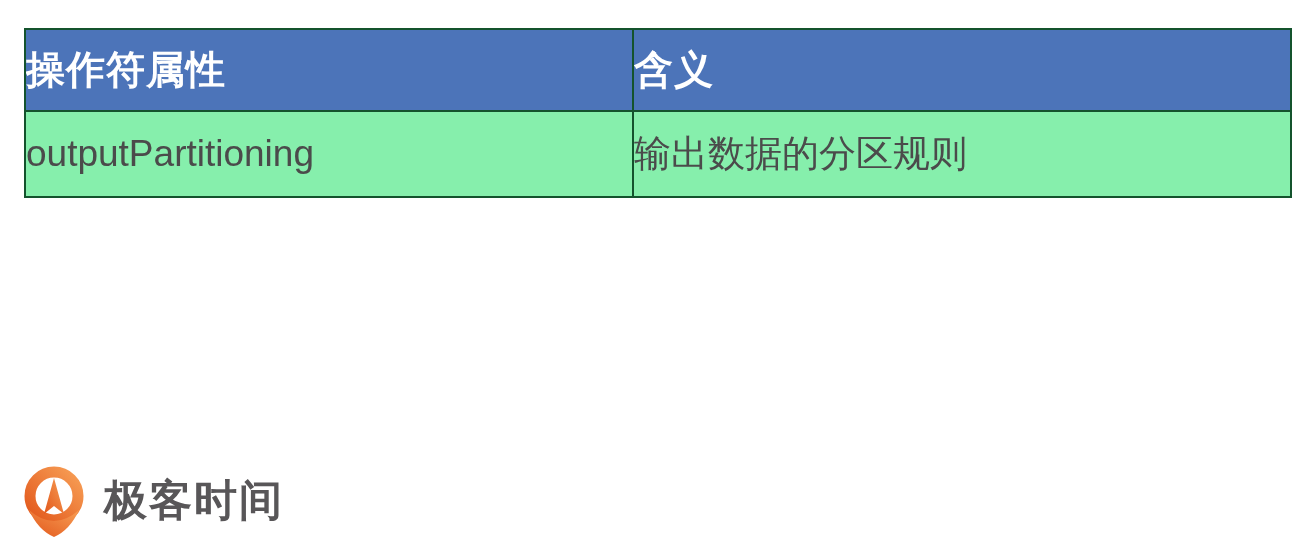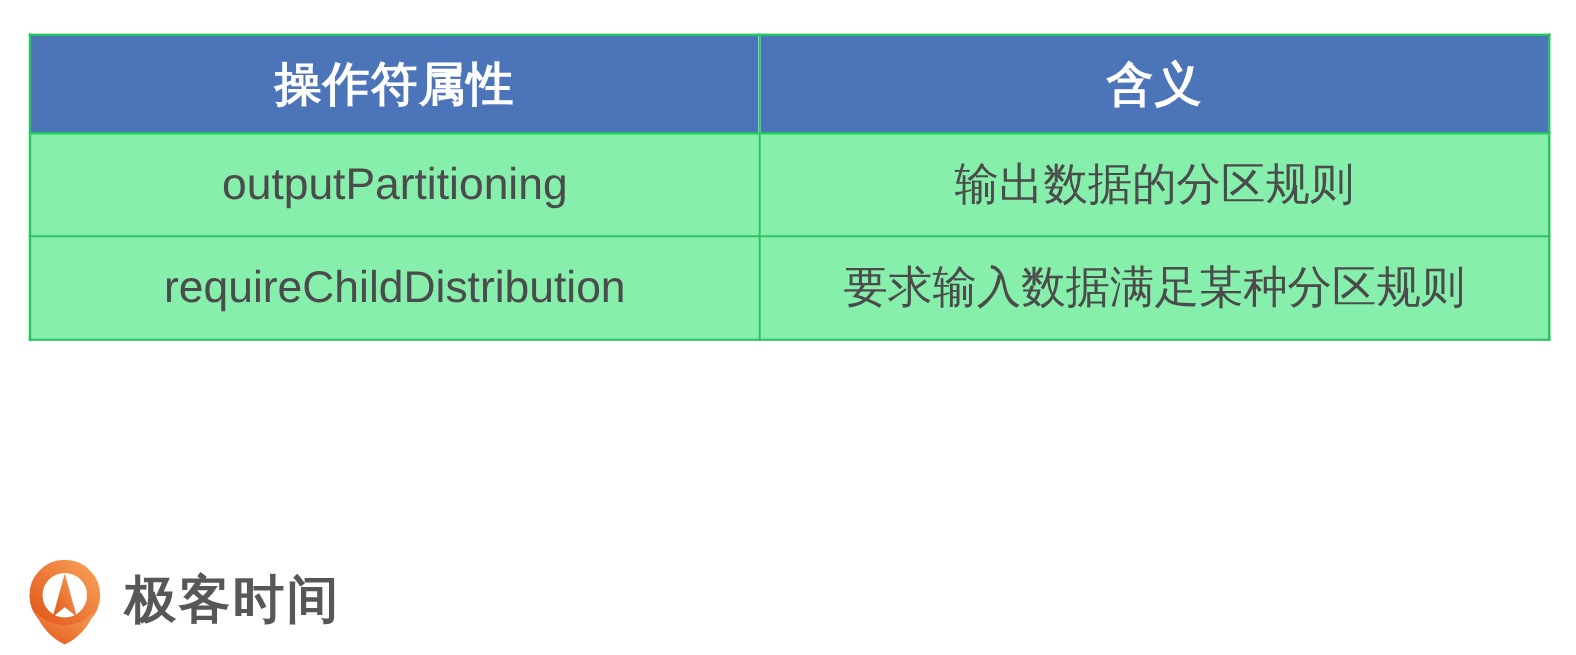--- a/index.html
+++ b/index.html
@@ -17,22 +17,22 @@
     left: 24px;
     top: 28px;
   }
   table.attr-table {
     border-collapse: collapse;
     table-layout: fixed;
     width: 1266px;
   }
   table.attr-table th,
   table.attr-table td {
-    border: 2px solid #22c55e;
-    text-align: center;
+    border: 2px solid #14532d;
+    text-align: left;
     vertical-align: middle;
     padding: 0;
     overflow: hidden;
   }
   table.attr-table th {
     background: #4C74B9;
     color: #ffffff;
     font-weight: bold;
     font-size: 39px;
     height: 80px;
@@ -79,24 +79,20 @@
       <tr>
         <th>操作符属性</th>
         <th>含义</th>
       </tr>
     </thead>
     <tbody>
       <tr>
         <td>outputPartitioning</td>
         <td>输出数据的分区规则</td>
       </tr>
-      <tr>
-        <td>requireChildDistribution</td>
-        <td>要求输入数据满足某种分区规则</td>
-      </tr>
     </tbody>
   </table>
 </div>
 
 <div class="footer-logo">
   <span class="logo-icon">
     <svg width="64" height="74" viewBox="0 0 64 74" xmlns="http://www.w3.org/2000/svg">
       <defs>
         <linearGradient id="og" x1="0" y1="1" x2="1" y2="0">
           <stop offset="0" stop-color="#E2571B"></stop>

